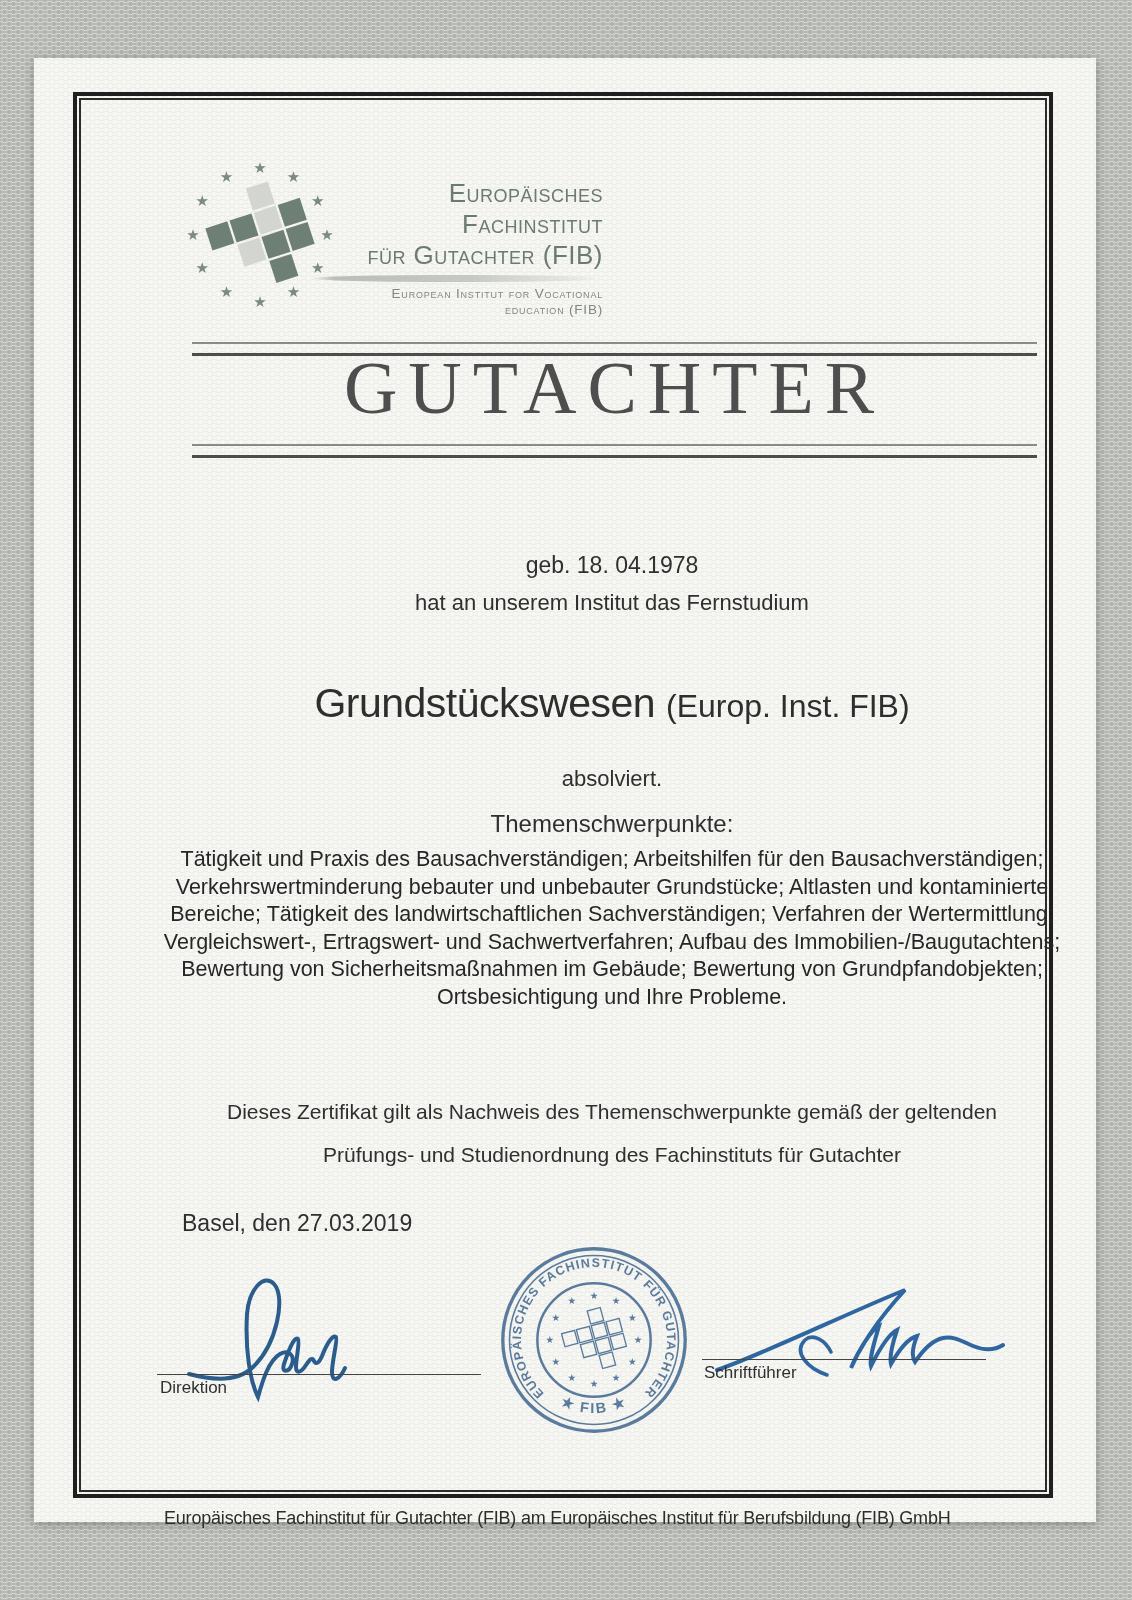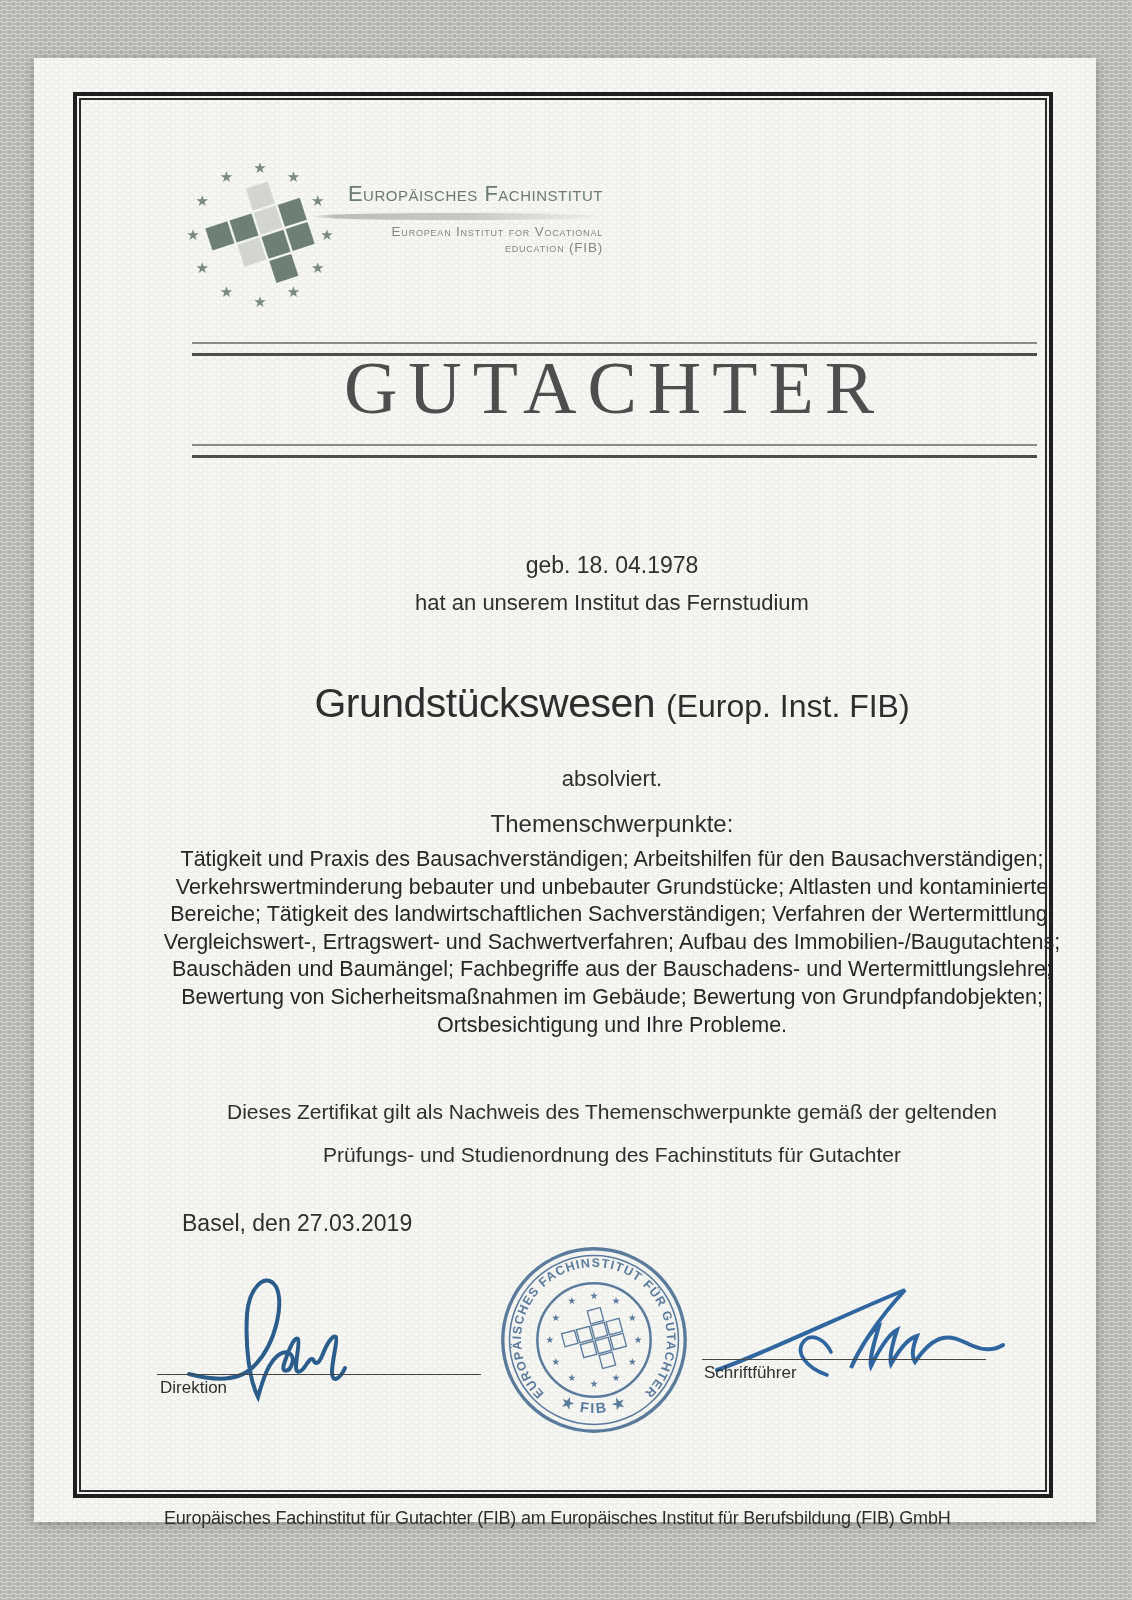--- a/index.html
+++ b/index.html
@@ -27,21 +27,21 @@
     border:4px solid #1f1f1f;
   }
   .frame-inner{
     position:absolute;left:2px;top:2px;right:2px;bottom:2px;
     border:2px solid #2c2c2c;
   }
   
   .logo{position:absolute;left:104px;top:60px;width:150px;height:150px;}
   
   .inst{position:absolute;left:220px;top:78px;width:302px;text-align:right;}
-  .inst-name{font-variant:small-caps;font-size:22px;line-height:31px;color:#6c7a74;letter-spacing:.5px;}
+  .inst-name{font-variant:small-caps;font-size:26px;line-height:31px;color:#6c7a74;letter-spacing:.5px;}
   .swoosh{height:7px;margin:4px 0 4px 10px;border-radius:50%;
     background:linear-gradient(to right, rgba(185,190,185,0) 0%, #b9beb9 8%, #c6cac6 55%, rgba(198,202,198,.25) 92%, rgba(198,202,198,0) 100%);}
   .inst-sub{font-variant:small-caps;font-size:13.5px;line-height:16px;color:#80887f;letter-spacing:.8px;}
   
   .rule{position:absolute;left:111px;width:845px;height:9px;border-top:2px solid #8a8a8a;border-bottom:3px solid #4d4d4d;}
   .rule.r1{top:242px;}
   .rule.r2{top:344px;}
   .cert-title{
     position:absolute;left:111px;top:246px;width:845px;text-align:center;
     font-family:"Liberation Serif",serif;font-size:74px;letter-spacing:11px;
@@ -105,20 +105,21 @@
           <rect x="23" y="-21" width="20" height="20" fill="#6e8076"></rect>
           <rect x="-21" y="1" width="20" height="20" fill="#d3d6d0"></rect>
           <rect x="1" y="1" width="20" height="20" fill="#6e8076"></rect>
           <rect x="23" y="1" width="20" height="20" fill="#6e8076"></rect>
           <rect x="1" y="23" width="20" height="20" fill="#6e8076"></rect>
         </g>
       </svg>
 
       <div class="inst">
         <div class="inst-name">Europäisches Fachinstitut</div>
+        <div class="inst-name">für Gutachter (FIB)</div>
         <div class="swoosh"></div>
         <div class="inst-sub">European Institut for Vocational</div>
         <div class="inst-sub">education (FIB)</div>
       </div>
 
       <div class="rule r1"></div>
       <div class="cert-title">GUTACHTER</div>
       <div class="rule r2"></div>
 
       <div class="center-col birth">geb. 18. 04.1978</div>
@@ -127,21 +128,20 @@
       <div class="center-col completion">absolviert.</div>
 
       <div class="center-col course2"><span>Grundstückswesen </span><span class="suffix">(Europ. Inst. FIB)</span></div>
       <div class="center-col topics-heading">Themenschwerpunkte:</div>
 
       <div class="center-col topics">
         <div>Tätigkeit und Praxis des Bausachverständigen; Arbeitshilfen für den Bausachverständigen;</div>
         <div>Verkehrswertminderung bebauter und unbebauter Grundstücke; Altlasten und kontaminierte</div>
         <div>Bereiche; Tätigkeit des landwirtschaftlichen Sachverständigen; Verfahren der Wertermittlung;</div>
         <div>Vergleichswert-, Ertragswert- und Sachwertverfahren; Aufbau des Immobilien-/Baugutachtens;</div>
-        <div>Bauschäden und Baumängel; Fachbegriffe aus der Bauschadens- und Wertermittlungslehre;</div>
         <div>Bewertung von Sicherheitsmaßnahmen im Gebäude; Bewertung von Grundpfandobjekten;</div>
         <div>Ortsbesichtigung und Ihre Probleme.</div>
       </div>
 
       <div class="center-col validity1">Dieses Zertifikat gilt als Nachweis des Themenschwerpunkte gemäß der geltenden</div>
       <div class="center-col validity2">Prüfungs- und Studienordnung des Fachinstituts für Gutachter</div>
 
       <div class="place-date">Basel, den 27.03.2019</div>
 
       <svg class="seal" viewBox="0 0 200 200">

